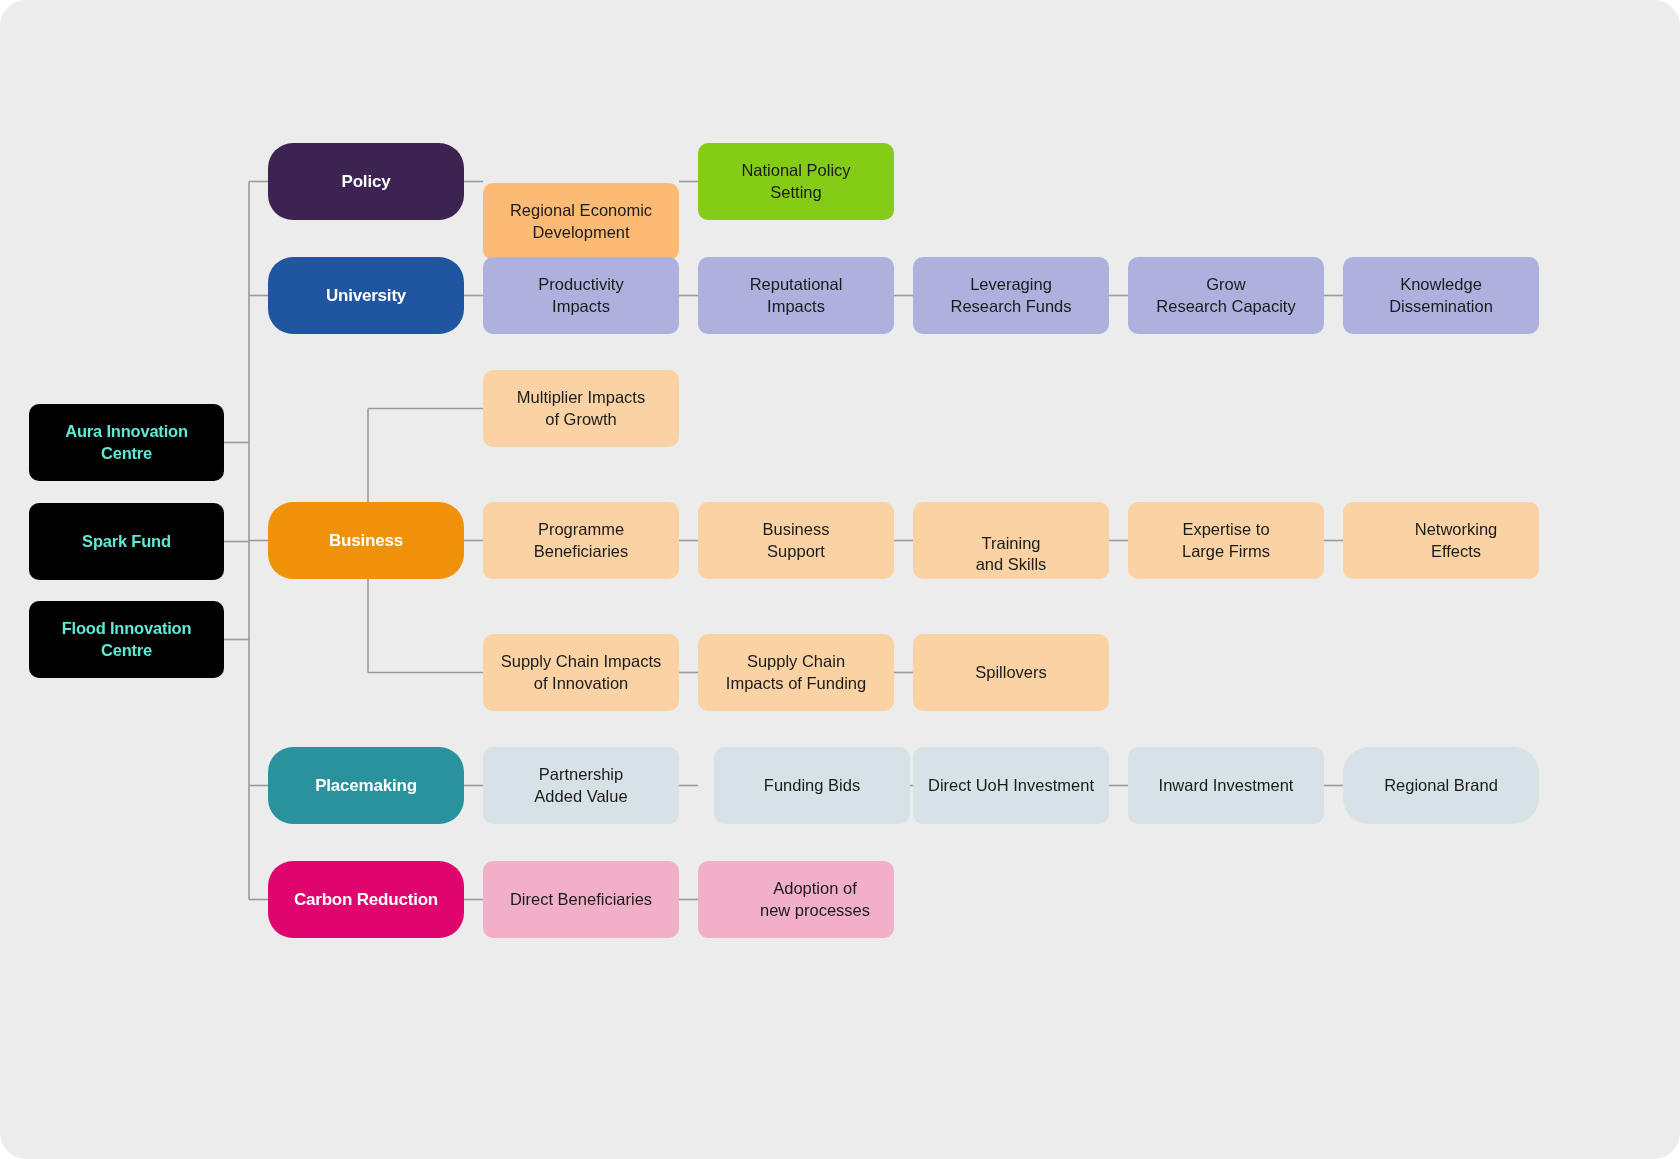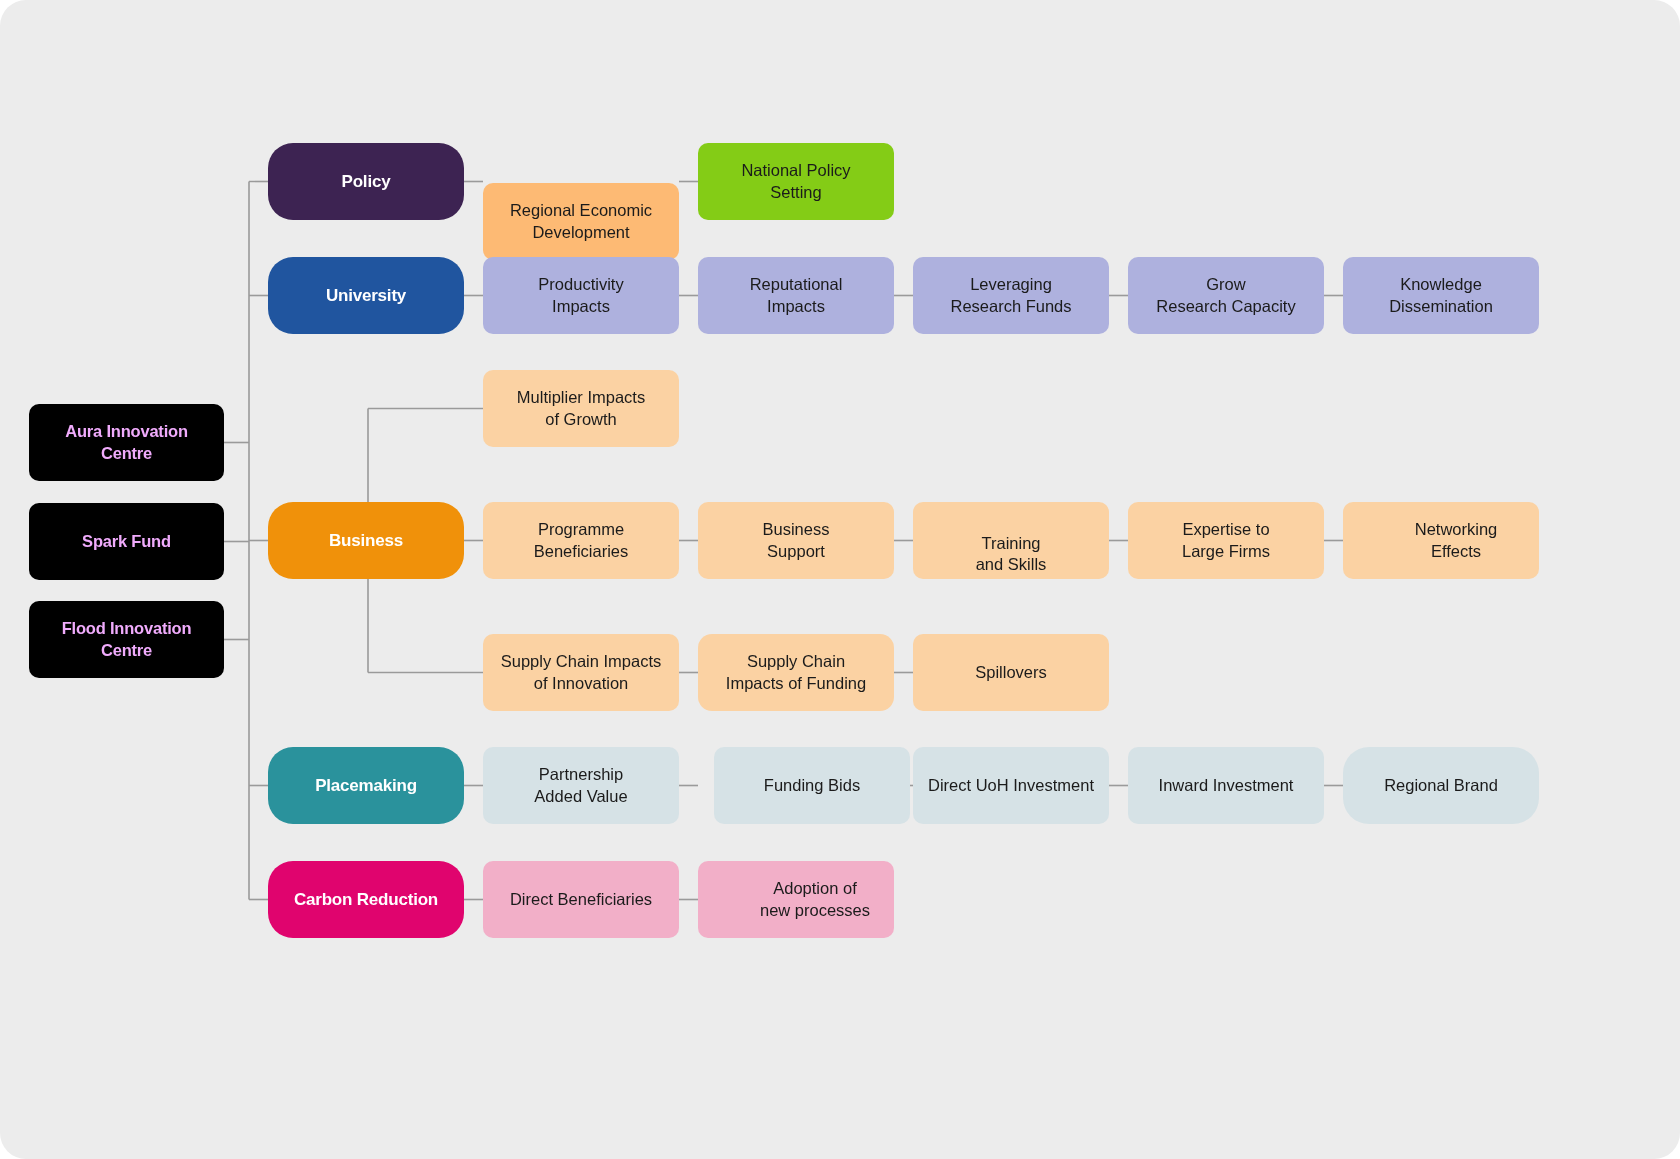--- a/index.html
+++ b/index.html
@@ -41,21 +41,21 @@
     line-height: 1.28;
     padding: 4px 10px;
   }
   .node .lbl {
     display: block;
     white-space: pre-line;
   }
   
   .src {
     background: #000000;
-    color: #f0abfc;
+    color: #5eead4;
     font-weight: bold;
     font-size: 16.5px;
     letter-spacing: -0.2px;
   }
   
   .cat {
     color: #ffffff;
     font-weight: bold;
     font-size: 17px;
     letter-spacing: -0.2px;
@@ -176,21 +176,21 @@
 Large Firms</span>
       </div>
       <div class="node leaf" style="left: 1343px; top: 502px; width: 196px; height: 77px; background: rgb(251, 210, 163); padding-left: 40px;">
         <span class="lbl">Networking
 Effects</span>
       </div>
       <div class="node leaf" style="left: 483px; top: 634px; width: 196px; height: 77px; background: rgb(251, 210, 163);">
         <span class="lbl">Supply Chain Impacts
 of Innovation</span>
       </div>
-      <div class="node leaf" style="left: 698px; top: 634px; width: 196px; height: 77px; background: rgb(251, 210, 163); border-radius: 14px;">
+      <div class="node leaf" style="left: 698px; top: 634px; width: 196px; height: 77px; background: rgb(251, 210, 163);">
         <span class="lbl">Supply Chain
 Impacts of Funding</span>
       </div>
       <div class="node leaf" style="left: 913px; top: 634px; width: 196px; height: 77px; background: rgb(251, 210, 163);">
         <span class="lbl">Spillovers</span>
       </div>
       <div class="node cat" style="left: 268px; top: 747px; width: 196px; height: 77px; background: rgb(42, 146, 156);">
         <span class="lbl">Placemaking</span>
       </div>
       <div class="node leaf" style="left: 483px; top: 747px; width: 196px; height: 77px; background: rgb(214, 226, 230);">

